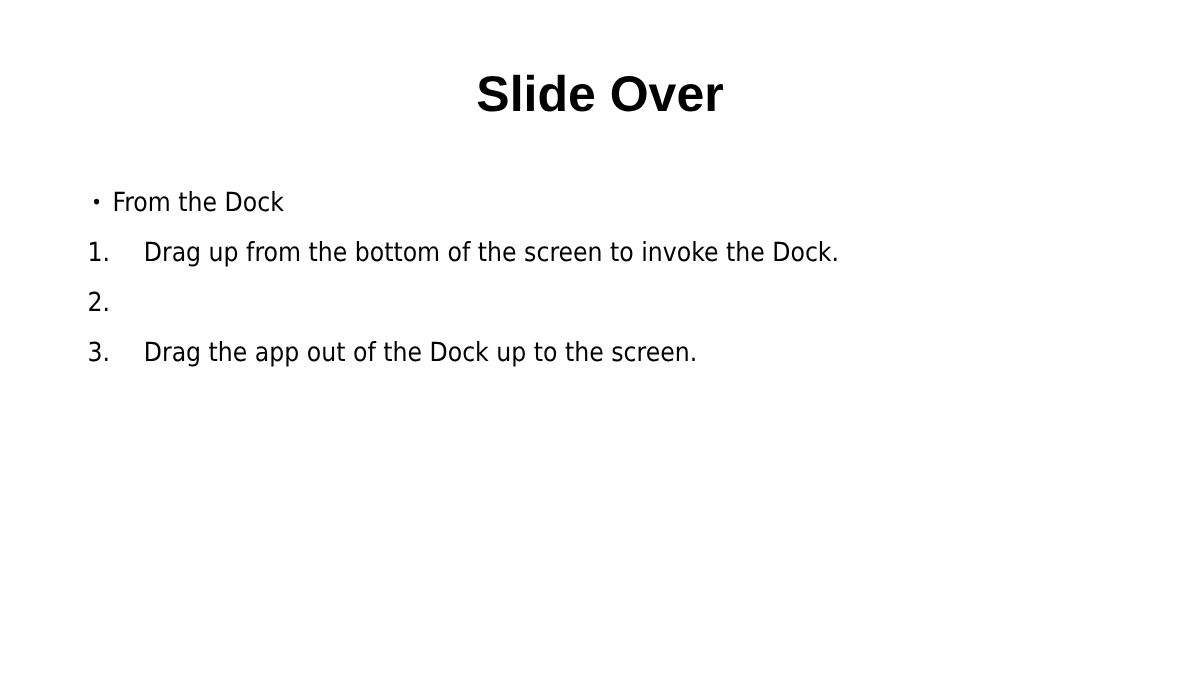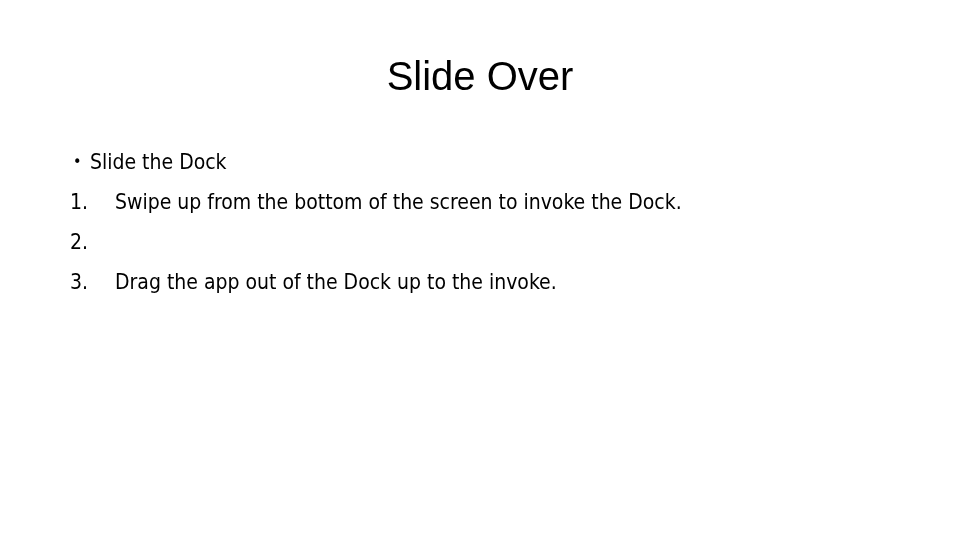--- a/index.html
+++ b/index.html
@@ -25,21 +25,21 @@
 
   
   .slide-title {
     position: absolute;
     left: 0;
     top: 52px;
     width: 960px;
     text-align: center;
     font-family: "Liberation Sans", sans-serif;
     font-size: 40px;
-    font-weight: 400;
+    font-weight: 700;
     line-height: 48px;
     letter-spacing: 0px;
     color: #000000;
     white-space: nowrap;
   }
 
   
   .slide-body {
     position: absolute;
     left: 64px;
@@ -89,32 +89,32 @@
 <body>
 
 <div class="slide">
 
   <div class="slide-title">Slide Over</div>
 
   <div class="slide-body">
 
     <div class="body-line bullet-line">
       <span class="bullet-marker">•</span>
-      <span class="bullet-text">Slide the Dock</span>
+      <span class="bullet-text">From the Dock</span>
     </div>
 
     <div class="body-line num-line">
       <span class="num-marker">1.</span>
-      <span class="num-text">Swipe up from the bottom of the screen to invoke the Dock.</span>
+      <span class="num-text">Drag up from the bottom of the screen to invoke the Dock.</span>
     </div>
 
     <div class="body-line num-line">
       <span class="num-marker">2.</span>
     </div>
 
     <div class="body-line num-line">
       <span class="num-marker">3.</span>
-      <span class="num-text">Drag the app out of the Dock up to the invoke.</span>
+      <span class="num-text">Drag the app out of the Dock up to the screen.</span>
     </div>
 
   </div>
 
 </div>
 
 </body></html>

